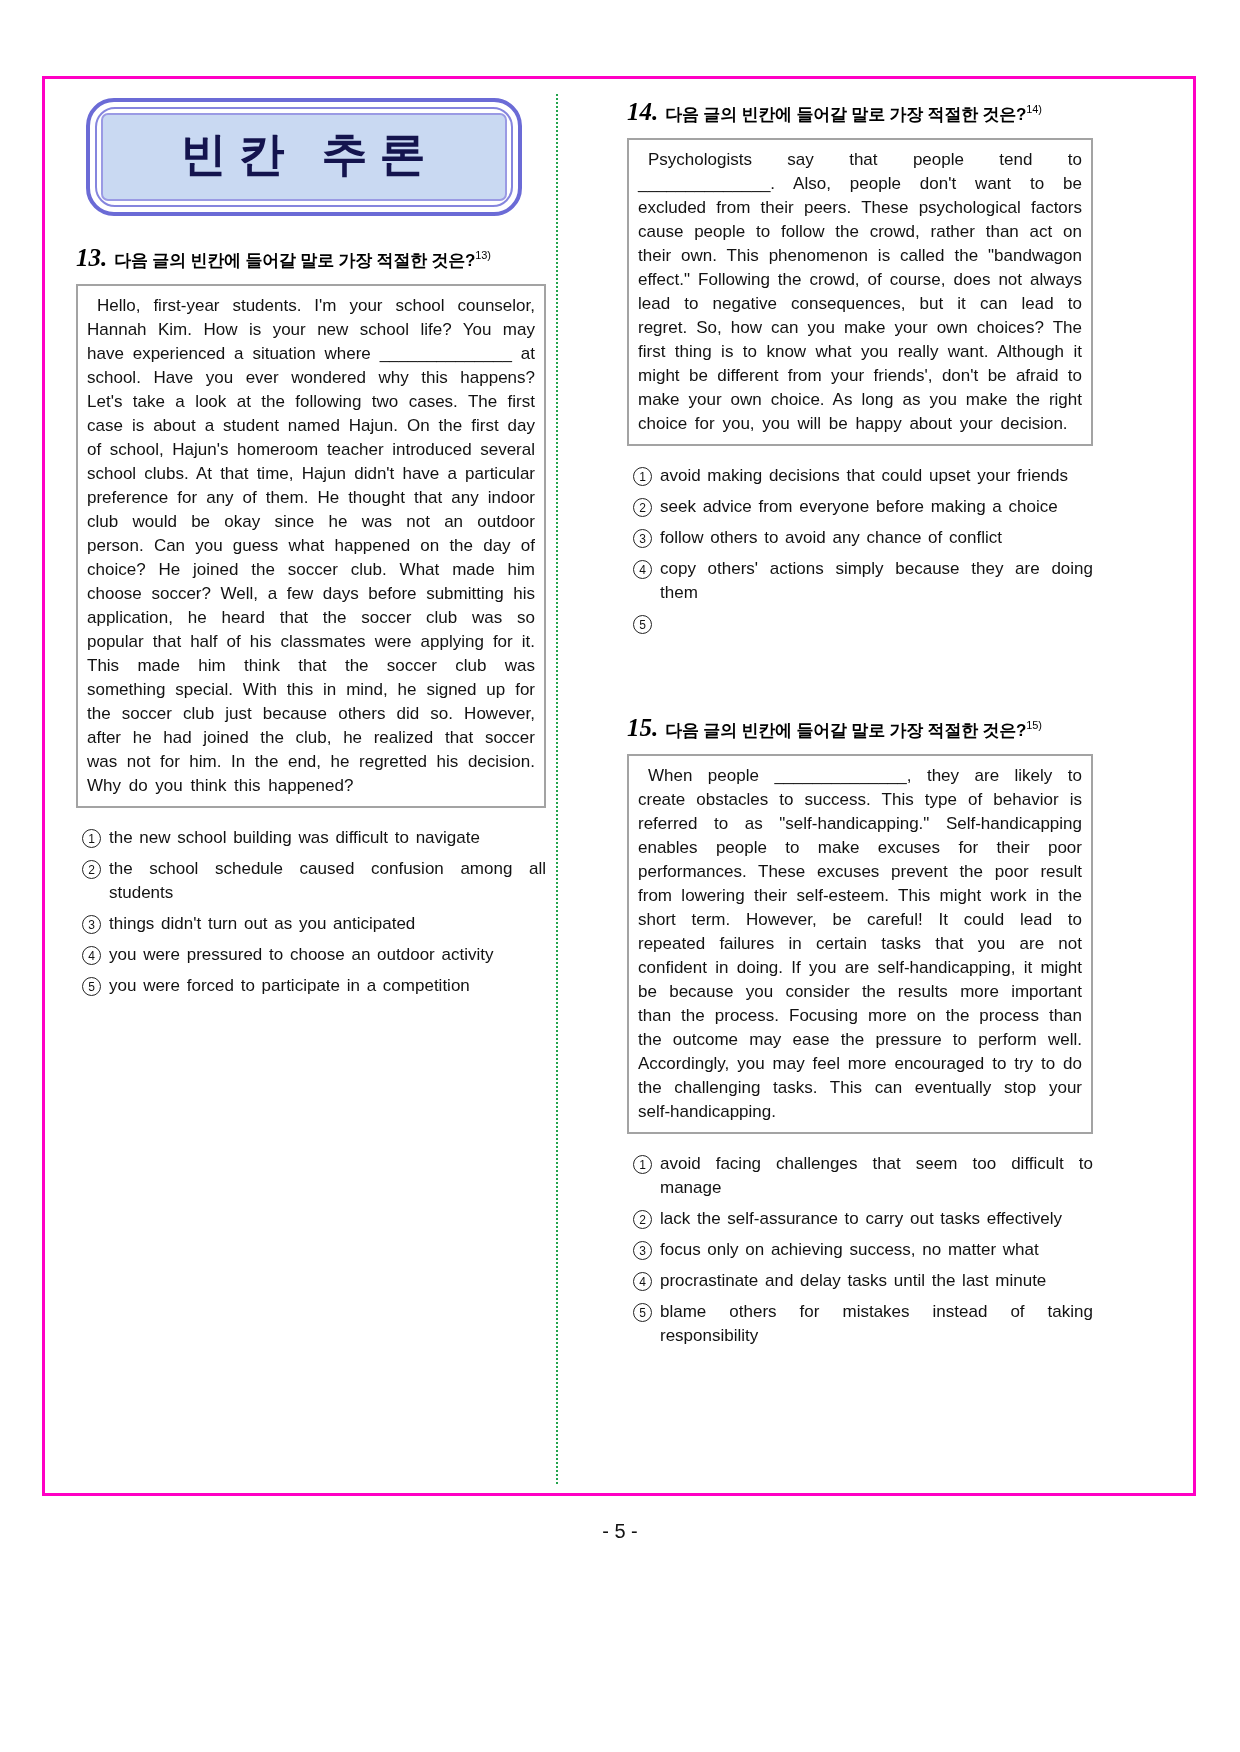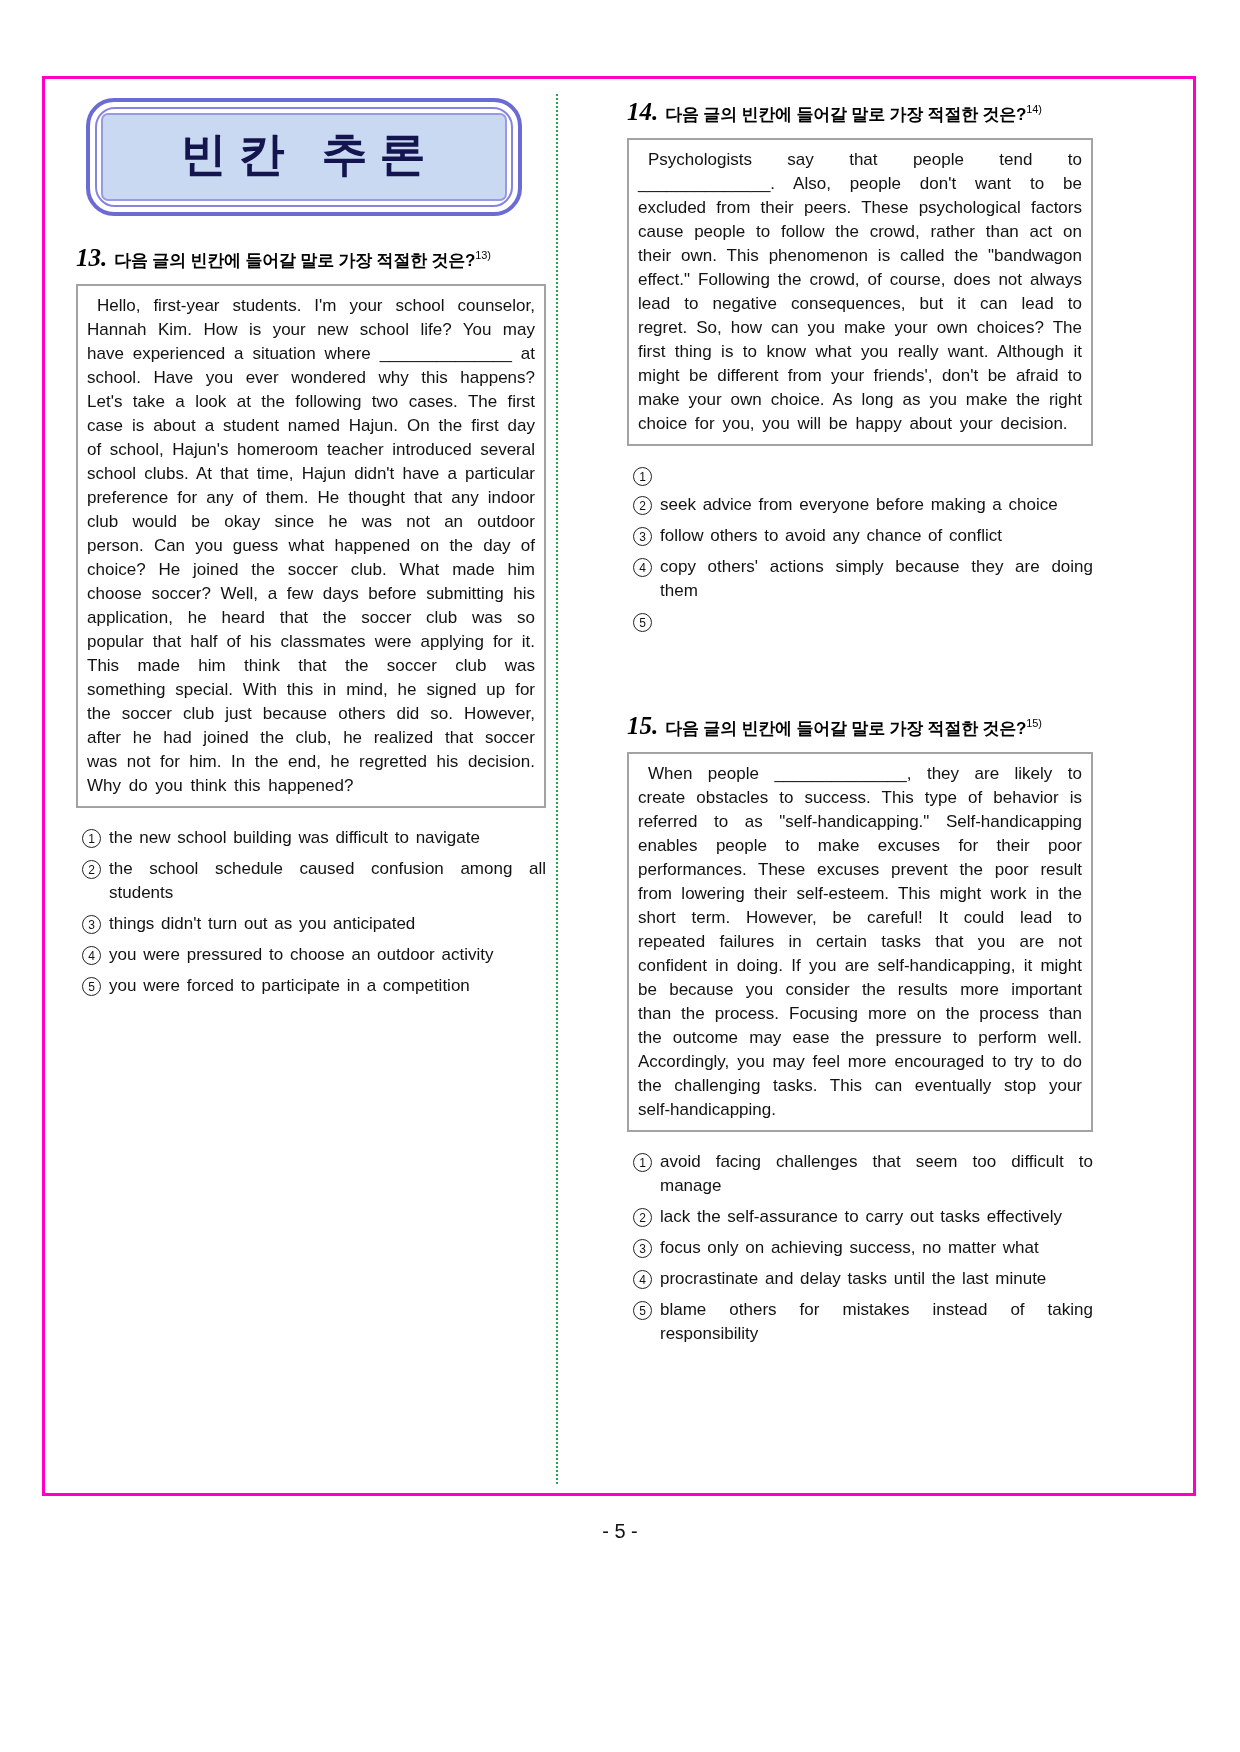--- a/index.html
+++ b/index.html
@@ -127,20 +127,21 @@
 
     <div class="qblock">
       <div class="qhead">
         <span class="qnum">14.</span>
         <span class="qtext"><span>다음 글의 빈칸에 들어갈 말로 가장 적절한 것은?</span><span class="qref">14)</span></span>
       </div>
       <div class="passage">Psychologists say that people tend to ______________. Also, people don't want to be excluded from their peers. These psychological factors cause people to follow the crowd, rather than act on their own. This phenomenon is called the "bandwagon effect." Following the crowd, of course, does not always lead to negative consequences, but it can lead to regret. So, how can you make your own choices? The first thing is to know what you really want. Although it might be different from your friends', don't be afraid to make your own choice. As long as you make the right choice for you, you will be happy about your decision.</div>
       <div class="choices">
         <div class="choice">
           <span class="cnum">1</span>
+          <span class="ctext">avoid making decisions that could upset your friends</span>
         </div>
         <div class="choice">
           <span class="cnum">2</span>
           <span class="ctext">seek advice from everyone before making a choice</span>
         </div>
         <div class="choice">
           <span class="cnum">3</span>
           <span class="ctext">follow others to avoid any chance of conflict</span>
         </div>
         <div class="choice">

